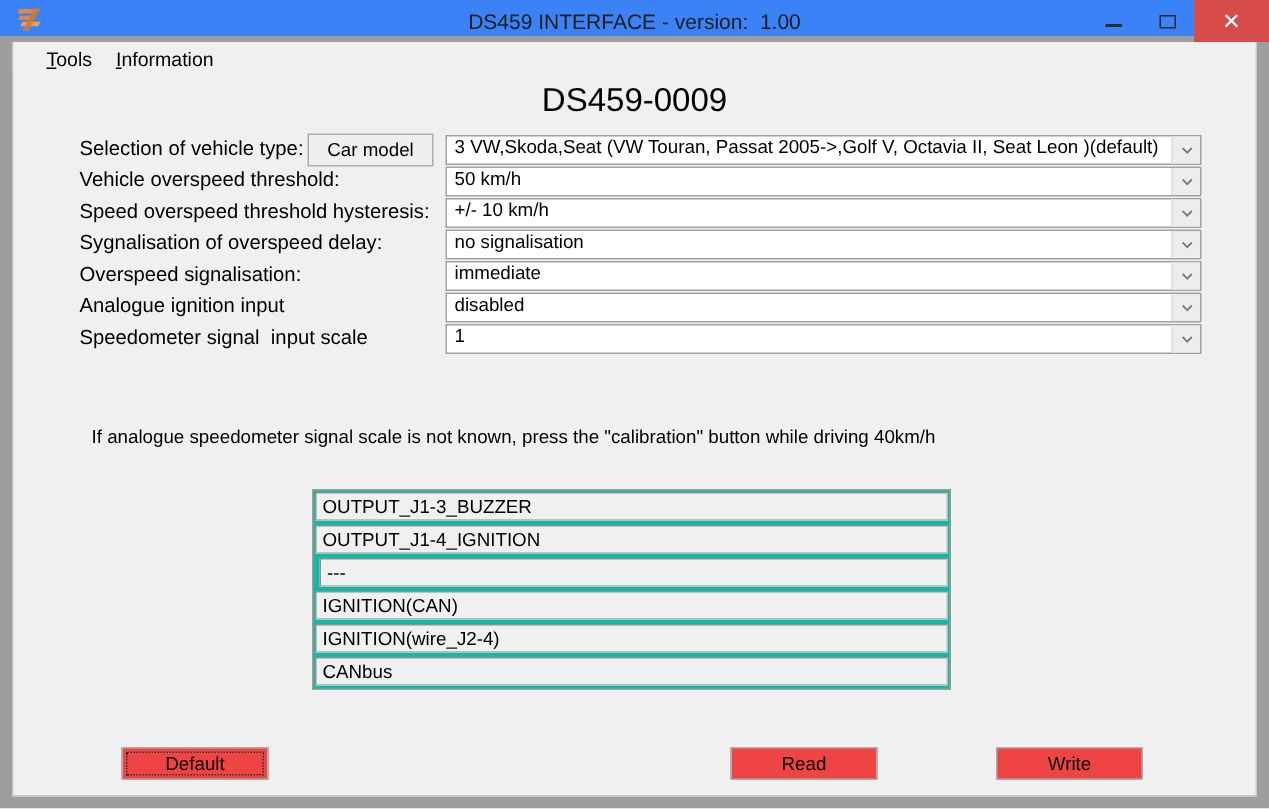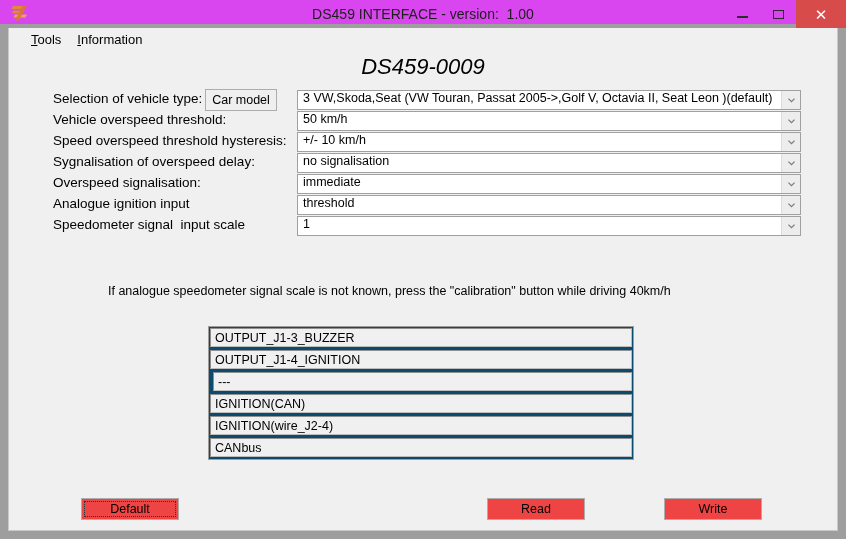--- a/index.html
+++ b/index.html
@@ -19,21 +19,21 @@
     background: #9e9e9e;
     overflow: hidden;
   }
 
   
   .titlebar {
     position: absolute;
     left: 0; top: 0;
     width: 846px;
     height: 24px;
-    background: #d946ef;
+    background: #3b82f6;
     display: flex;
     align-items: center;
   }
   .app-icon {
     position: absolute;
     left: 10px; top: 4px;
     width: 20px; height: 18px;
     display: block;
   }
   .title-text {
@@ -128,21 +128,20 @@
   
   .page-title {
     position: absolute;
     left: 0;
     top: 26px;
     width: 828px;
     text-align: center;
     font-size: 22px;
     color: #000;
     font-weight: normal;
-    font-style: italic;
   }
 
   
   .form {
     position: absolute;
     left: 0;
     top: 62px;
     width: 828px;
   }
   .row {
@@ -155,21 +154,21 @@
     left: 44px;
     top: 1px;
     font-size: 13.5px;
     color: #000;
     white-space: pre;
   }
   .carmodel-btn {
     position: absolute;
     left: 196px;
     top: -1px;
-    width: 72px;
+    width: 84px;
     height: 22px;
     background: #efefef;
     border: 1px solid #adadad;
     box-sizing: border-box;
     font-size: 12.5px;
     color: #000;
     display: flex;
     align-items: center;
     justify-content: center;
     font-family: "Liberation Sans", sans-serif;
@@ -211,31 +210,30 @@
   }
 
   
   .hint {
     position: absolute;
     left: 52px;
     top: 256px;
     font-size: 12.5px;
     color: #000;
     white-space: nowrap;
-    margin-left: 47px;
   }
 
   
   .status-table {
     position: absolute;
     left: 199px;
     top: 298px;
     width: 426px;
     border: 1px solid #9d9d9d;
-    background: #0c4a6e;
+    background: #14b8a6;
     box-sizing: border-box;
     padding: 0px;
   }
   .st-row {
     display: flex;
     height: 21px;
     margin: 1px 0 0 0;
     padding: 0 1px 0 1px;
   }
   .st-cell {
@@ -384,21 +382,21 @@
             <svg class="chev" viewBox="0 0 8 8">
                 <path d="M1 2.4 L4 5.4 L7 2.4" stroke="#7a7a7a" stroke-width="1.4" fill="none" stroke-linecap="square"></path>
               </svg>
           </div>
         </div>
       </div>
 
       <div class="row">
         <div class="row-label">Analogue ignition input</div>
         <div class="combo">
-          <div class="combo-value">threshold</div>
+          <div class="combo-value">disabled</div>
           <div class="combo-arrow">
             <svg class="chev" viewBox="0 0 8 8">
                 <path d="M1 2.4 L4 5.4 L7 2.4" stroke="#7a7a7a" stroke-width="1.4" fill="none" stroke-linecap="square"></path>
               </svg>
           </div>
         </div>
       </div>
 
       <div class="row">
         <div class="row-label">Speedometer signal  input scale</div>

